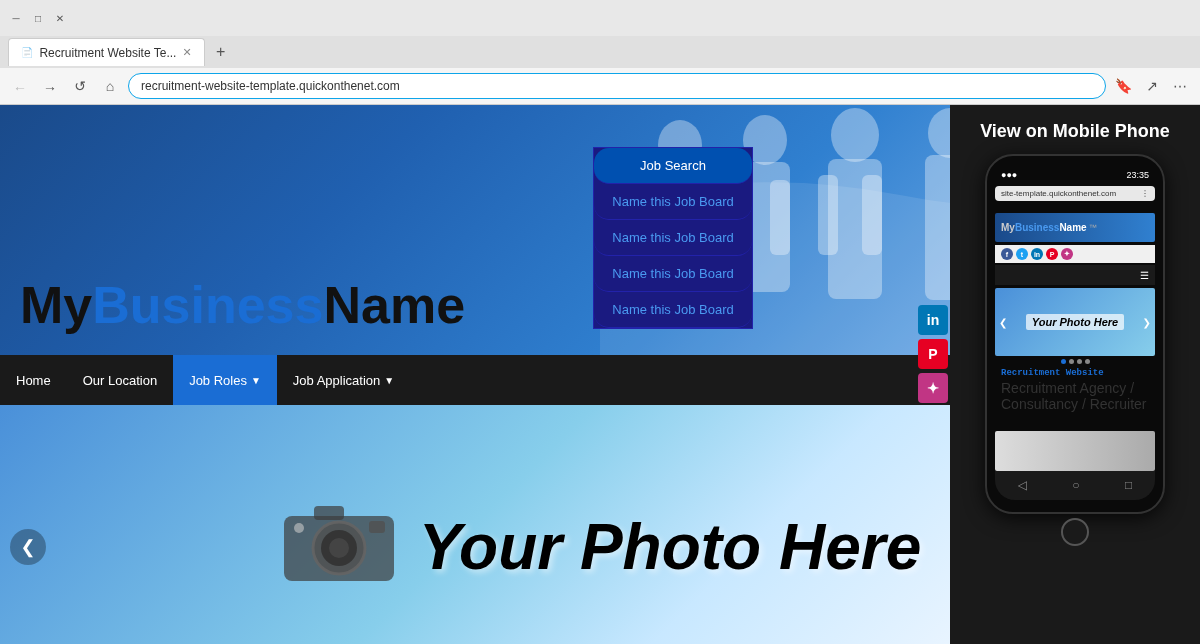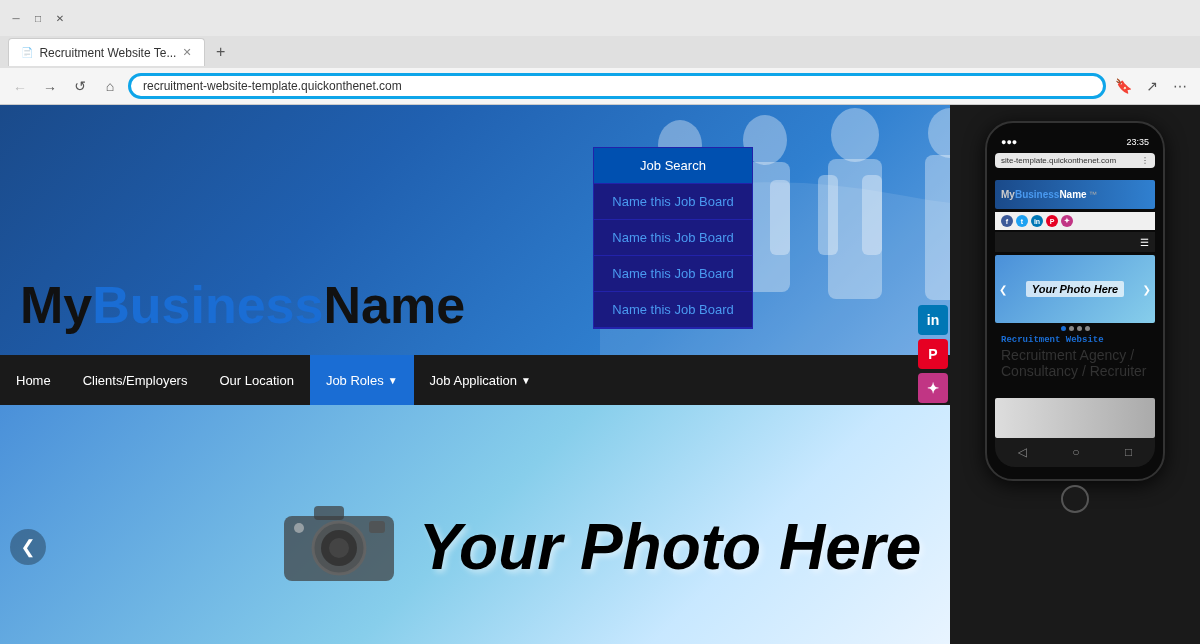--- a/index.html
+++ b/index.html
@@ -67,21 +67,21 @@
     .nav-btn {
       width: 24px; height: 24px;
       display: flex; align-items: center; justify-content: center;
       font-size: 14px; cursor: pointer; color: #555;
       background: transparent; border: none;
     }
     .nav-btn.disabled { color: #bbb; cursor: default; }
     .address-input {
       flex: 1;
       height: 26px;
-      border: 3px solid #0ea5e9;
+      border: 1px solid #0ea5e9;
       border-radius: 13px;
       padding: 0 12px;
       font-size: 12px;
       background: white;
       color: #333;
       outline: none;
     }
     .toolbar-icons {
       display: flex; gap: 4px; align-items: center;
     }
@@ -157,20 +157,21 @@
       z-index: 20;
       border: 1px solid #2222aa;
     }
     .dropdown-item {
       padding: 10px 16px;
       color: #4a9af0;
       font-size: 13px;
       cursor: pointer;
       text-align: center;
       border-bottom: 1px solid #2222aa;
+      border-radius: 15px;
     }
     .dropdown-item.first { color: white; background: #0050b0; }
 
     
     .hero-area {
       background: linear-gradient(135deg, #4a90d9 0%, #87ceeb 40%, #c8e8ff 60%, #e8f4ff 80%, #b0d8ff 100%);
       height: 284px;
       position: relative;
       display: flex;
       align-items: center;
@@ -454,23 +455,20 @@
     <div class="business-name">
       <span class="business-name-my">My</span><span class="business-name-business">Business</span><span class="business-name-name">Name</span>
     </div>
   </div>
 
   <nav class="site-nav">
     <div class="nav-item">
       <span>Home</span>
     </div>
     <div class="nav-item">
-      <span>Clients/Employers</span>
-    </div>
-    <div class="nav-item">
       <span>Our Location</span>
     </div>
     <div class="nav-item active">
       <span>Job Roles</span>
       <span class="nav-dropdown-arrow">▼</span>
     </div>
     <div class="nav-item">
       <span>Job Application</span>
       <span class="nav-dropdown-arrow">▼</span>
     </div>
@@ -507,20 +505,21 @@
         <rect x="90" y="35" width="16" height="12" rx="3" fill="rgba(80,80,80,0.8)"></rect>
         <circle cx="20" cy="42" r="5" fill="rgba(200,200,200,0.6)"></circle>
       </svg>
     </div>
     <div class="hero-text">Your Photo Here</div>
     <div class="hero-right-arrow">❯</div>
 
   </div>
 
   <div class="mobile-panel">
+    <div class="mobile-panel-title">View on Mobile Phone</div>
     <div class="phone-outer">
       <div class="phone-status-bar">
         <span>●●●</span>
         <span>23:35</span>
       </div>
       <div class="phone-browser-bar">
         <span>site-template.quickonthenet.com</span>
         <span>⋮</span>
       </div>
       <div class="phone-site-header">

